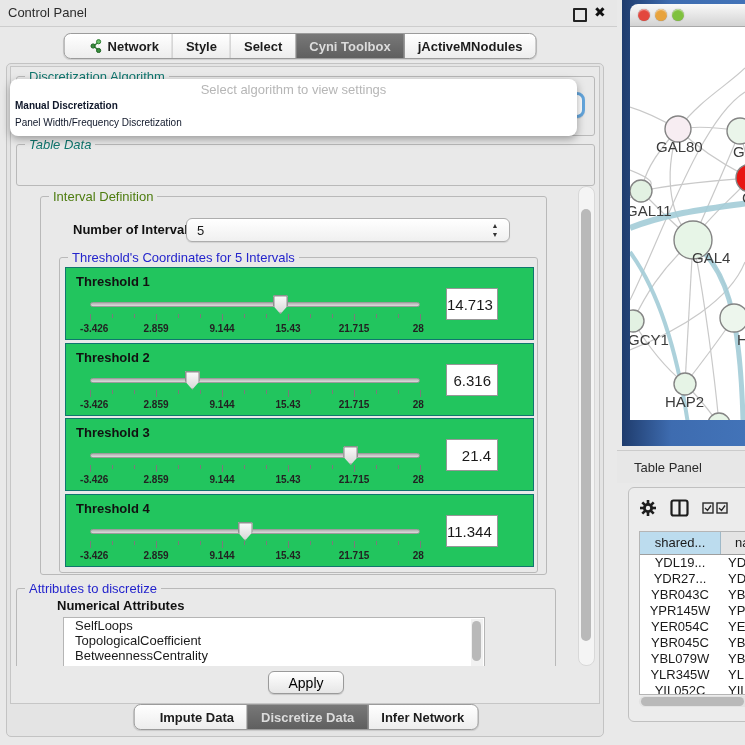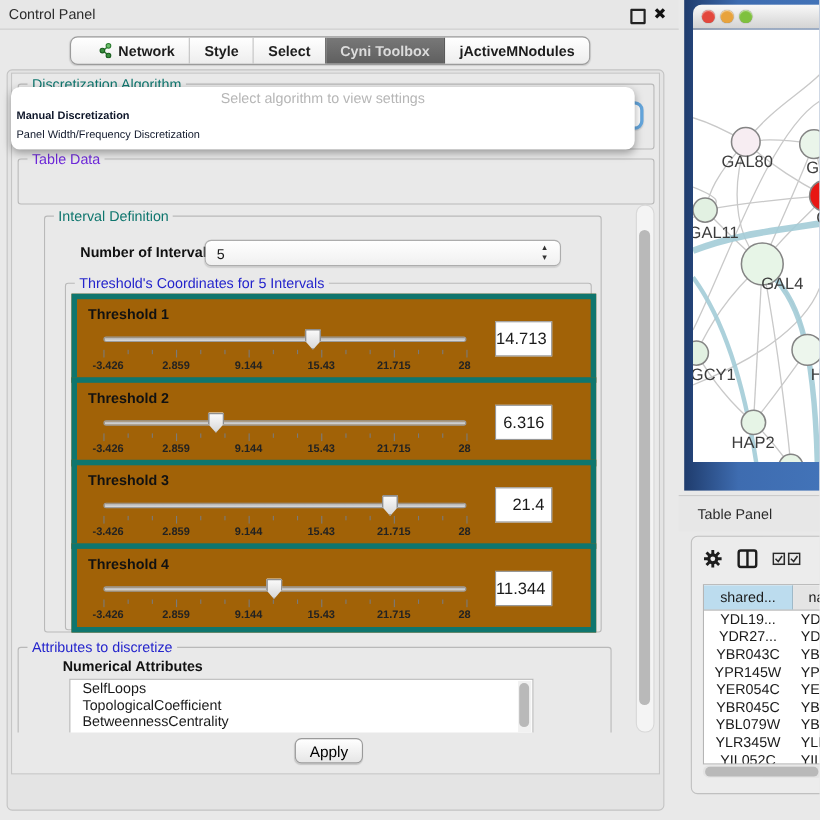--- a/index.html
+++ b/index.html
@@ -24,21 +24,21 @@
 
   
   #outer-panel{position:absolute;left:6px;top:63px;width:596px;height:672px;background:#e4e4e4;
                border:1px solid #c3c3c3;border-radius:5px;}
   #content-area{position:absolute;left:10px;top:66px;width:588px;height:636px;background:#e9e9e9;
                 border:1px solid #c6c6c6;}
 
   .group{position:absolute;border:1px solid #b9b9b9;border-radius:3px;}
   .gtitle{position:absolute;top:-8px;left:8px;font-size:13px;background:#e9e9e9;padding:0 4px;white-space:nowrap;}
   .gtitle.gray{color:#0f766e;}
-  .gtitle.green{color:#0f766e;}
+  .gtitle.green{color:#4d7c0f;}
   .gtitle.blue{color:#2424cc;}
 
   .combo{position:absolute;height:25px;border:1px solid #adadad;border-radius:6px;
          background:linear-gradient(#ffffff,#f0f0f0);font-size:13px;line-height:25px;padding-left:10px;
          box-sizing:border-box;box-shadow:0 1px 1px rgba(0,0,0,.1);}
   .stepper{position:absolute;right:9px;top:3px;width:10px;display:flex;flex-direction:column;align-items:center;line-height:9px;}
   .stepper span{font-size:7px;color:#333;}
 
   
   #algo-popup{position:absolute;left:10px;top:79px;width:567px;height:57px;background:#ffffff;border-radius:8px;
@@ -48,21 +48,21 @@
   #algo-combo{z-index:20;border:3px solid #64a6dd;border-radius:8px;background:#fff;height:26px;}
 
   
   #scroll-viewport{position:absolute;left:12px;top:184px;width:564px;height:482px;overflow:hidden;}
   .vscroll{position:absolute;width:15px;background:#f4f4f4;border:1px solid #d8d8d8;border-radius:8px;}
   .vthumb{position:absolute;left:2px;width:10px;background:#b9b9b9;border-radius:6px;}
 
   .bold-label{font-size:13px;font-weight:bold;color:#111;white-space:nowrap;}
 
   
-  .thr-row{position:absolute;left:5px;width:467px;height:71px;background:#a16207;border:5px solid #0f766e;}
+  .thr-row{position:absolute;left:5px;width:467px;height:71px;background:#22c55e;border:1px solid #0f766e;}
   .thr-label{position:absolute;left:10px;top:6px;}
   .slider{position:absolute;left:24px;top:28px;width:330px;height:40px;}
   .track{position:absolute;left:0;top:6px;width:330px;height:5px;border-radius:3px;
          background:linear-gradient(#b2b2b2,#dcdcdc);border:1px solid #9c9c9c;box-sizing:border-box;}
   .handle{position:absolute;top:-1px;width:15px;height:19px;
           background:linear-gradient(#fdfdfd,#d5d5d5);
           clip-path:polygon(8% 0%,92% 0%,100% 10%,100% 55%,50% 100%,0% 55%,0% 10%);
           box-shadow:inset 0 0 0 1.5px #8f8f8f;}
   .tick{position:absolute;top:18px;width:1px;background:#7a7a7a;}
   .ticklbl{position:absolute;top:27px;transform:translateX(-50%);font-size:10px;font-weight:bold;color:#222;white-space:nowrap;}
@@ -148,21 +148,21 @@
   </div>
   <div id="algo-combo" class="combo" style="left:24px;top:92px;width:561px;"></div>
 
   <div id="algo-popup">
     <div id="algo-placeholder">Select algorithm to view settings</div>
     <div class="popup-item" style="top:21px;font-weight:bold;">Manual Discretization</div>
     <div class="popup-item" style="top:38px;">Panel Width/Frequency Discretization</div>
   </div>
 
   <div class="group" style="left:16px;top:144px;width:577px;height:40px;">
-    <span class="gtitle gray" style="color:#6d28d9;">Table Data</span>
+    <span class="gtitle gray" style="color:#0f766e;font-style:italic;">Table Data</span>
   </div>
 
   <div id="scroll-viewport">
 
     <div class="group" style="left:28px;top:12px;width:505px;height:377px;">
       <span class="gtitle green">Interval Definition</span>
       <span class="bold-label" style="position:absolute;left:32px;top:25px;">Number of Intervals</span>
       <div class="combo" style="left:145px;top:21px;width:324px;height:24px;line-height:23px;">
         <span>5</span>
         <span class="stepper" style="top:2px;">
@@ -311,22 +311,33 @@
             <div id="attr-thumb"></div>
           </div>
       </div>
     </div>
   </div>
 
   <div class="vscroll" style="left:578px;top:186px;height:478px;">
     <div class="vthumb" style="top:22px;height:432px;"></div>
   </div>
 
-  <button class="btn" style="left:268px;top:671px;width:62px;">Apply</button>
-
+  <button class="btn" style="left:268px;top:671px;width:76px;">Apply</button>
+
+  <div class="seg-tabs" style="left:306px;top:704px;transform:translateX(-50%);">
+    <div class="seg">
+        <span>Impute Data</span>
+      </div>
+    <div class="seg sel">
+        <span>Discretize Data</span>
+      </div>
+    <div class="seg">
+        <span>Infer Network</span>
+      </div>
+  </div>
 </div>
 
 <div id="net-frame"></div>
 <div id="mac-titlebar">
   <span class="light" style="left: 8px; background: rgb(227, 71, 61);" id="light-red"></span>
   <span class="light" style="left: 25px; background: rgb(232, 163, 61);" id="light-yellow"></span>
   <span class="light" style="left: 42px; background: rgb(127, 193, 62);" id="light-green"></span>
 </div>
 <svg id="net-canvas" viewBox="630 27 115 393">
     <path d="M678 129 C700 100 728 85 745 68" fill="none" stroke="#c9c9c9" stroke-width="1.2"></path>

